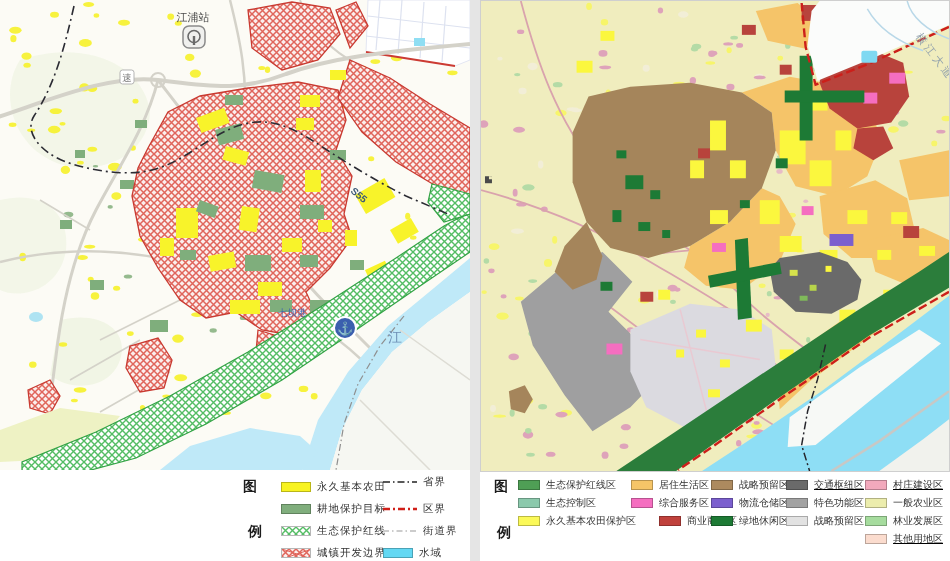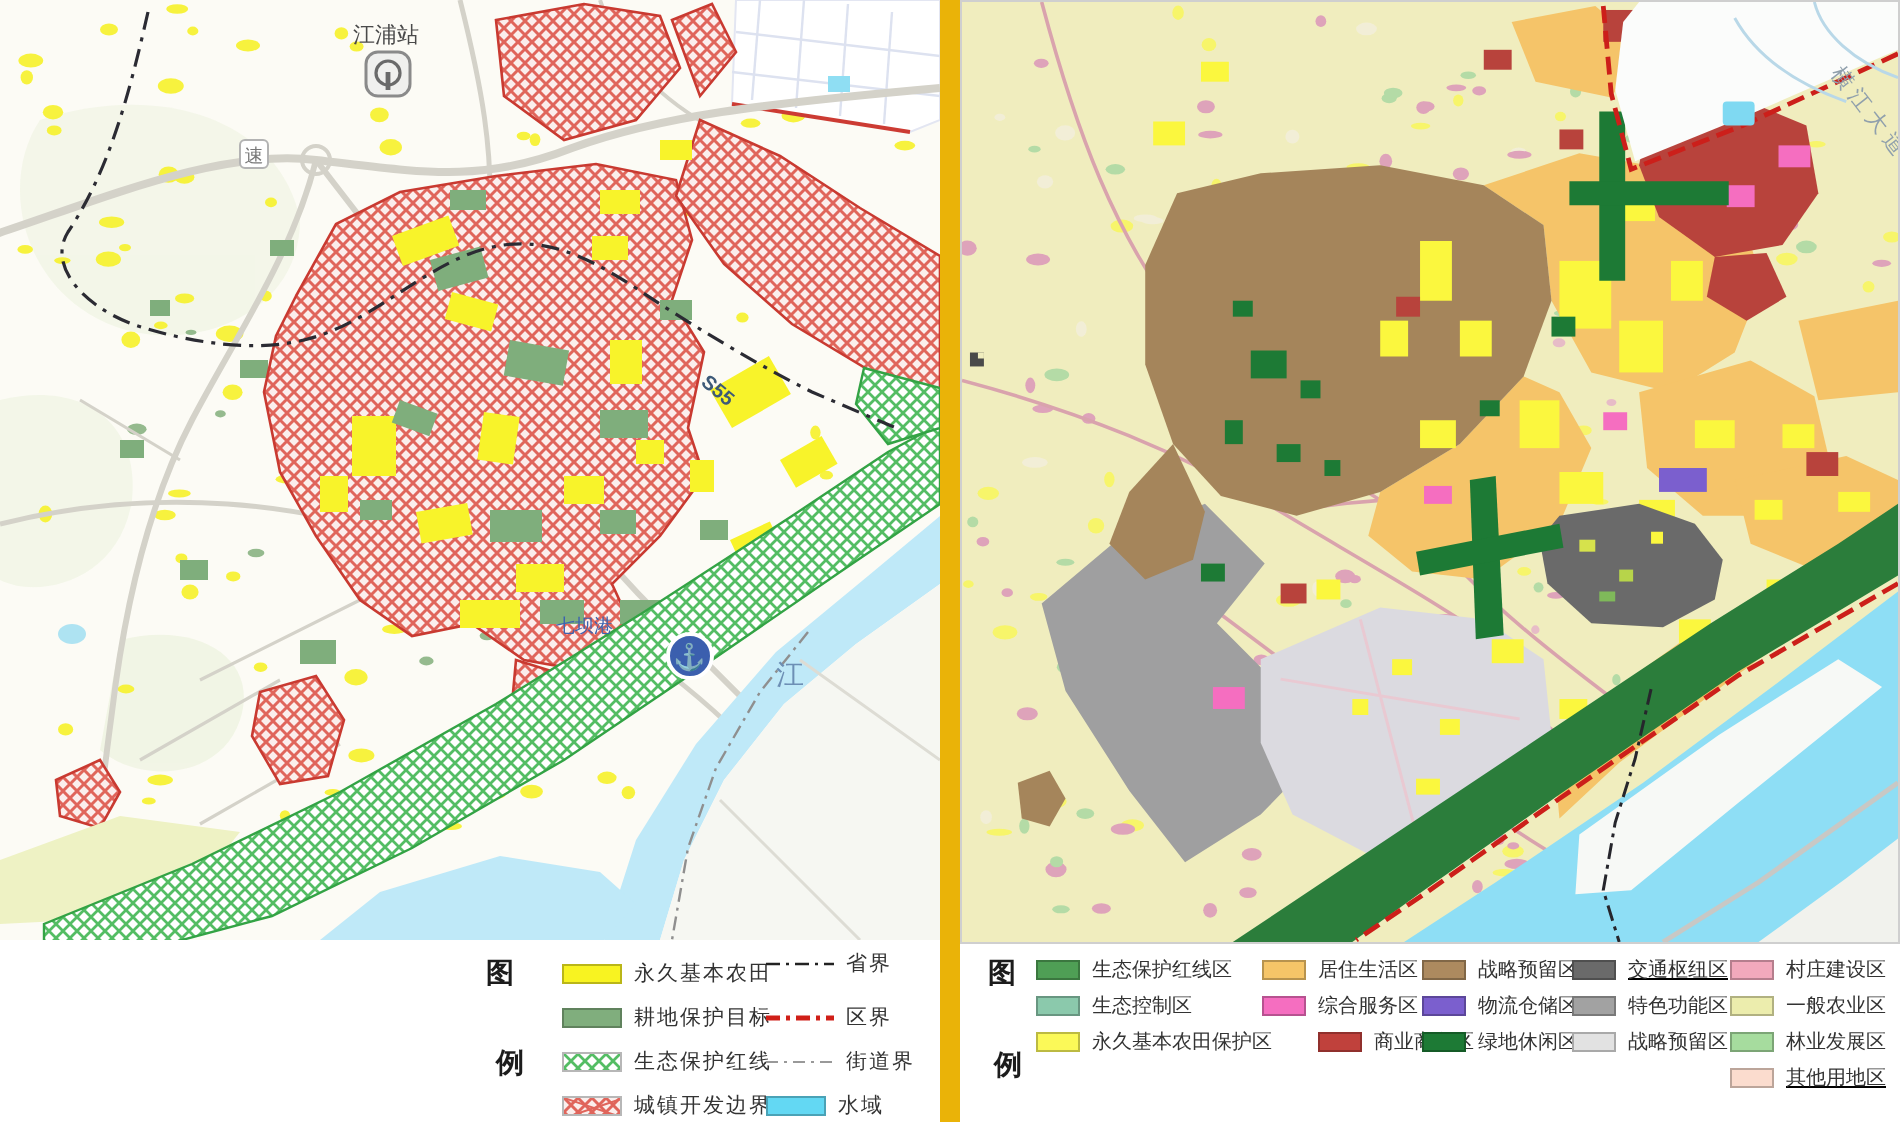--- a/index.html
+++ b/index.html
@@ -1,16 +1,16 @@
 <!DOCTYPE html>
 <html><head>
 <meta charset="utf-8">
 <style>
   html,body{margin:0;padding:0;background:#ffffff;font-family:"Liberation Sans",sans-serif;}
-  #stage{position:relative;width:950px;height:561px;background:#eab308;overflow:hidden;}
+  #stage{position:relative;width:950px;height:561px;background:#e5e5e5;overflow:hidden;}
   .panel{position:absolute;top:0;}
   #panel-left{left:0;width:470px;height:561px;}
   #panel-right{left:480px;width:470px;height:561px;}
   .map-svg{display:block;}
   #right-map-svg{border:1px solid #cfcfcf;box-sizing:border-box;}
   .legend{position:absolute;width:100%;background:#ffffff;}
   #legend-left{top:470px;height:91px;}
   #legend-right{top:472px;height:89px;}
   .lg-title{position:absolute;font-weight:bold;font-size:14px;color:#1c1c1c;}
   .lcol{position:absolute;}
@@ -777,21 +777,21 @@
             <span class="sw sw-r" style="background: rgb(162, 162, 162);"></span>
             <span class="lbl-r">特色功能区</span>
           </div>
         <div class="litem" style="top:43px;">
             <span class="sw sw-r" style="background: rgb(226, 226, 226);"></span>
             <span class="lbl-r">战略预留区</span>
           </div>
       </div>
 
       <div class="lcol" style="left:385px;top:0;">
-        <div class="litem" style="top:7px;">
+        <div class="litem" style="top:7px;text-decoration:underline;">
             <span class="sw sw-r" style="background: rgb(242, 169, 188);"></span>
             <span class="lbl-r">村庄建设区</span>
           </div>
         <div class="litem" style="top:25px;">
             <span class="sw sw-r" style="background: rgb(236, 237, 173);"></span>
             <span class="lbl-r">一般农业区</span>
           </div>
         <div class="litem" style="top:43px;">
             <span class="sw sw-r" style="background: rgb(166, 220, 158);"></span>
             <span class="lbl-r">林业发展区</span>

